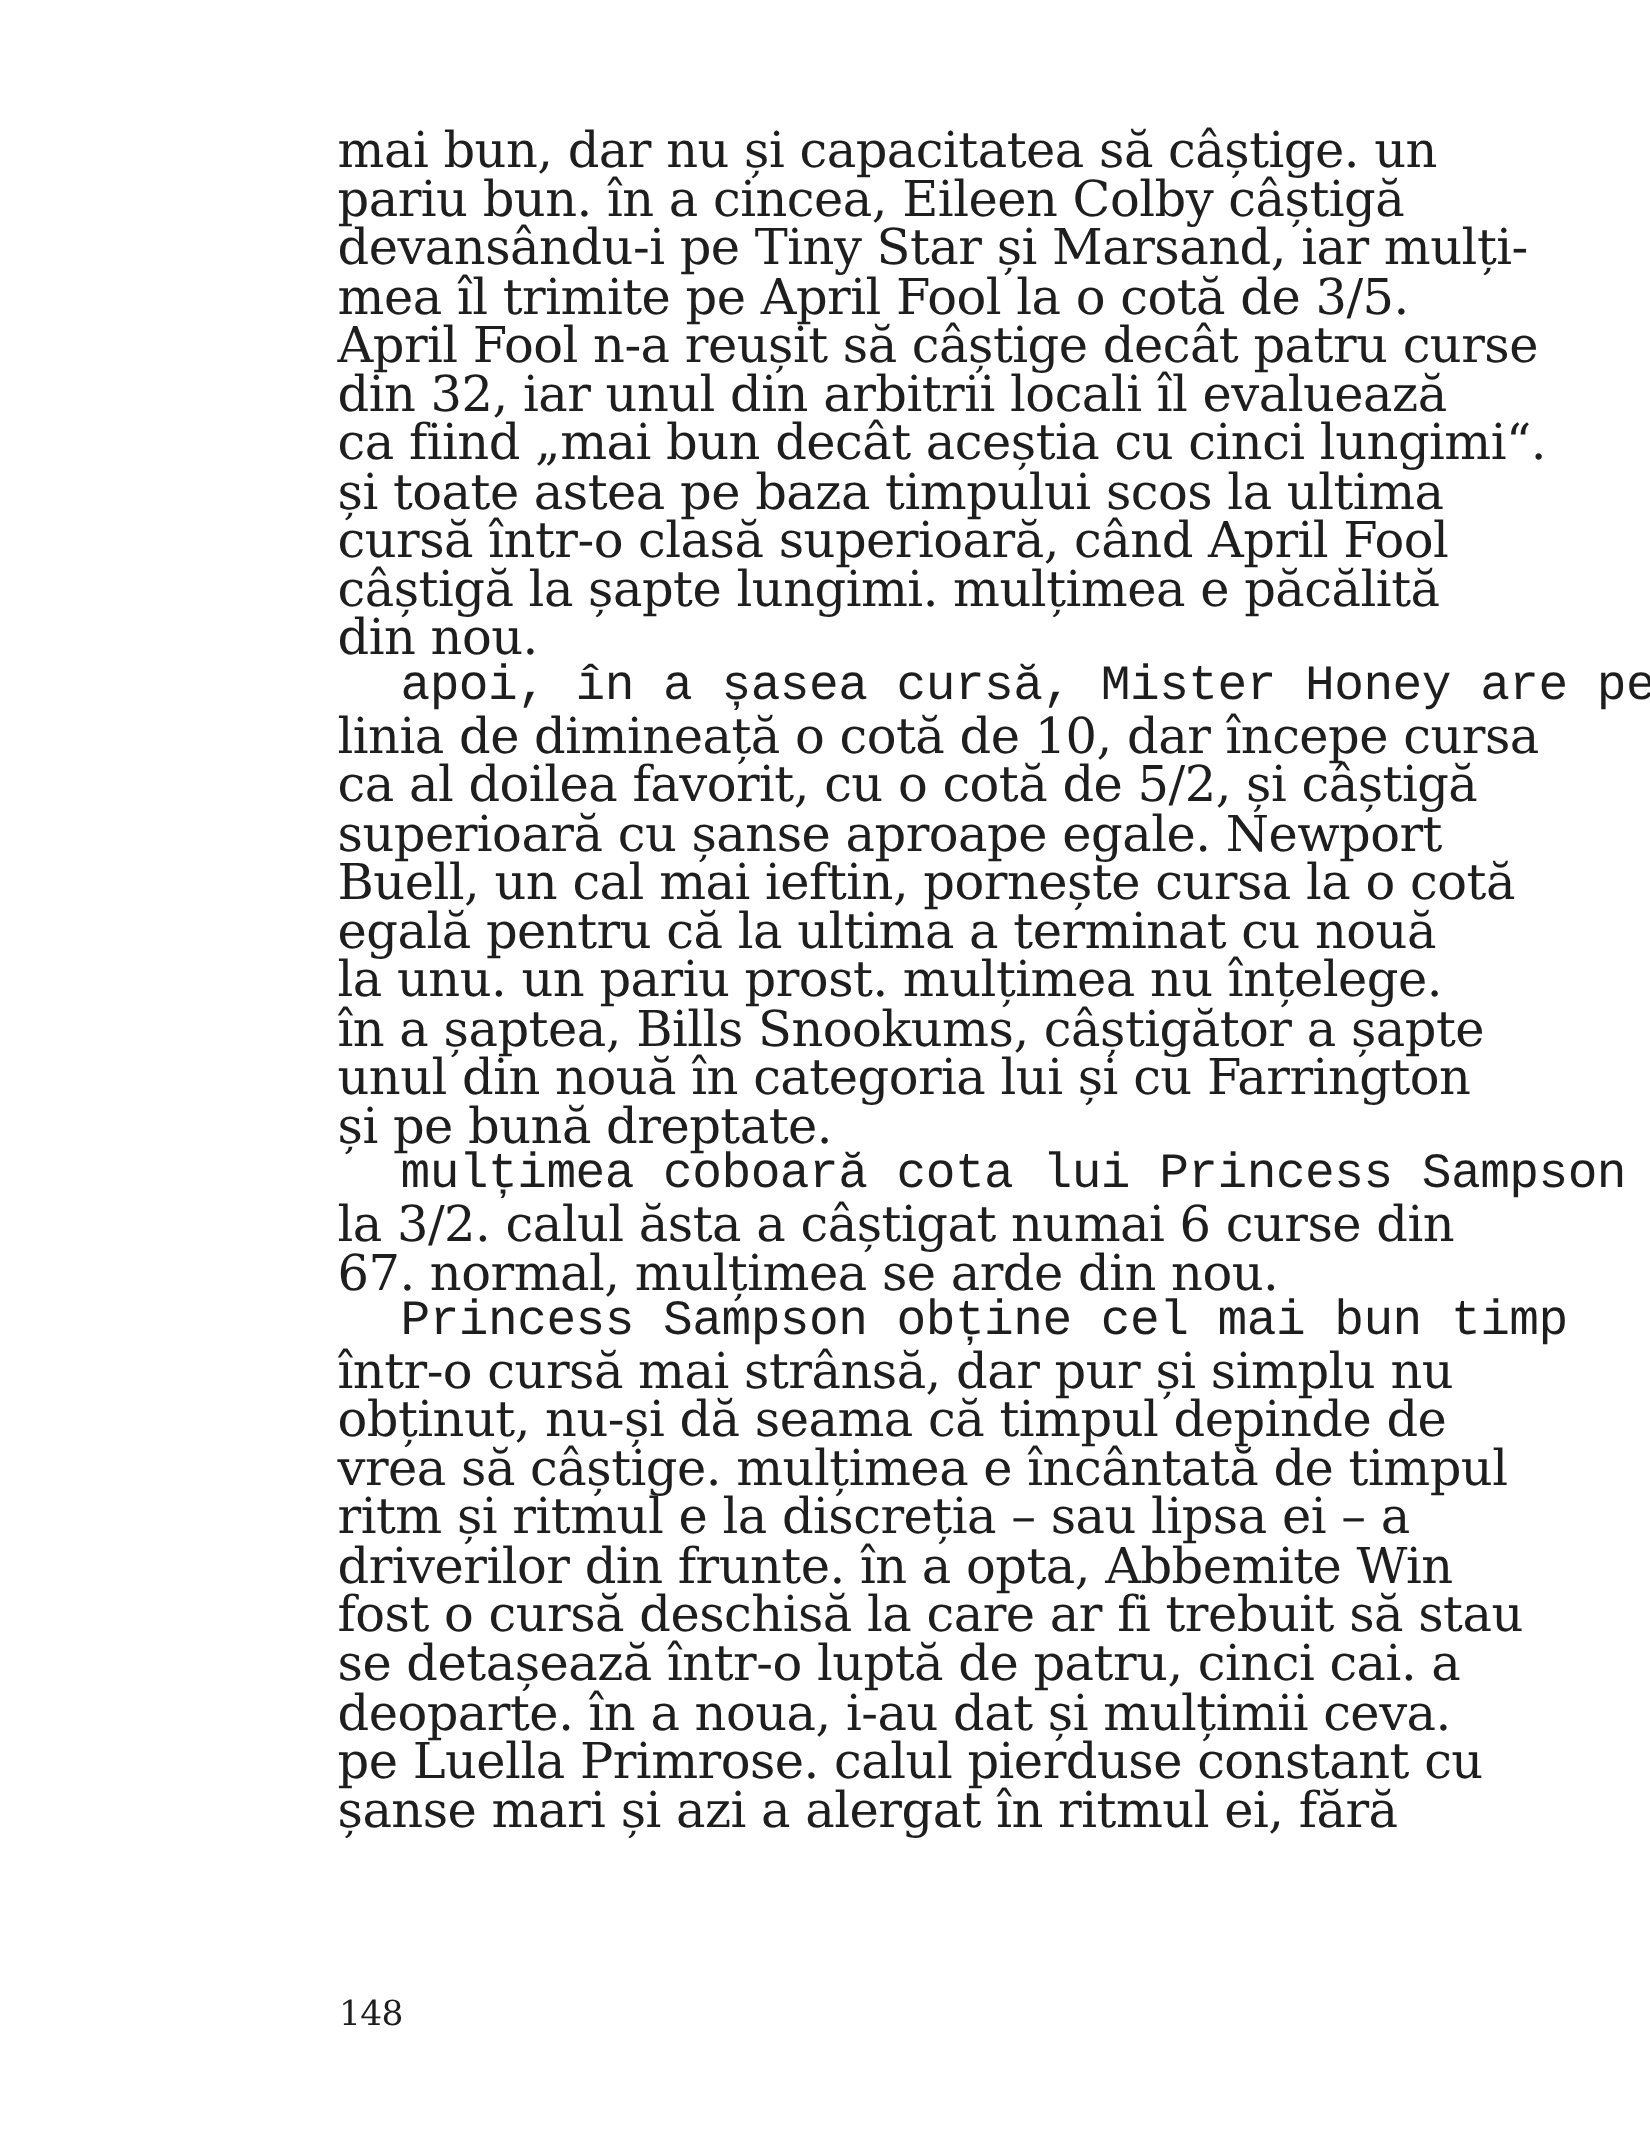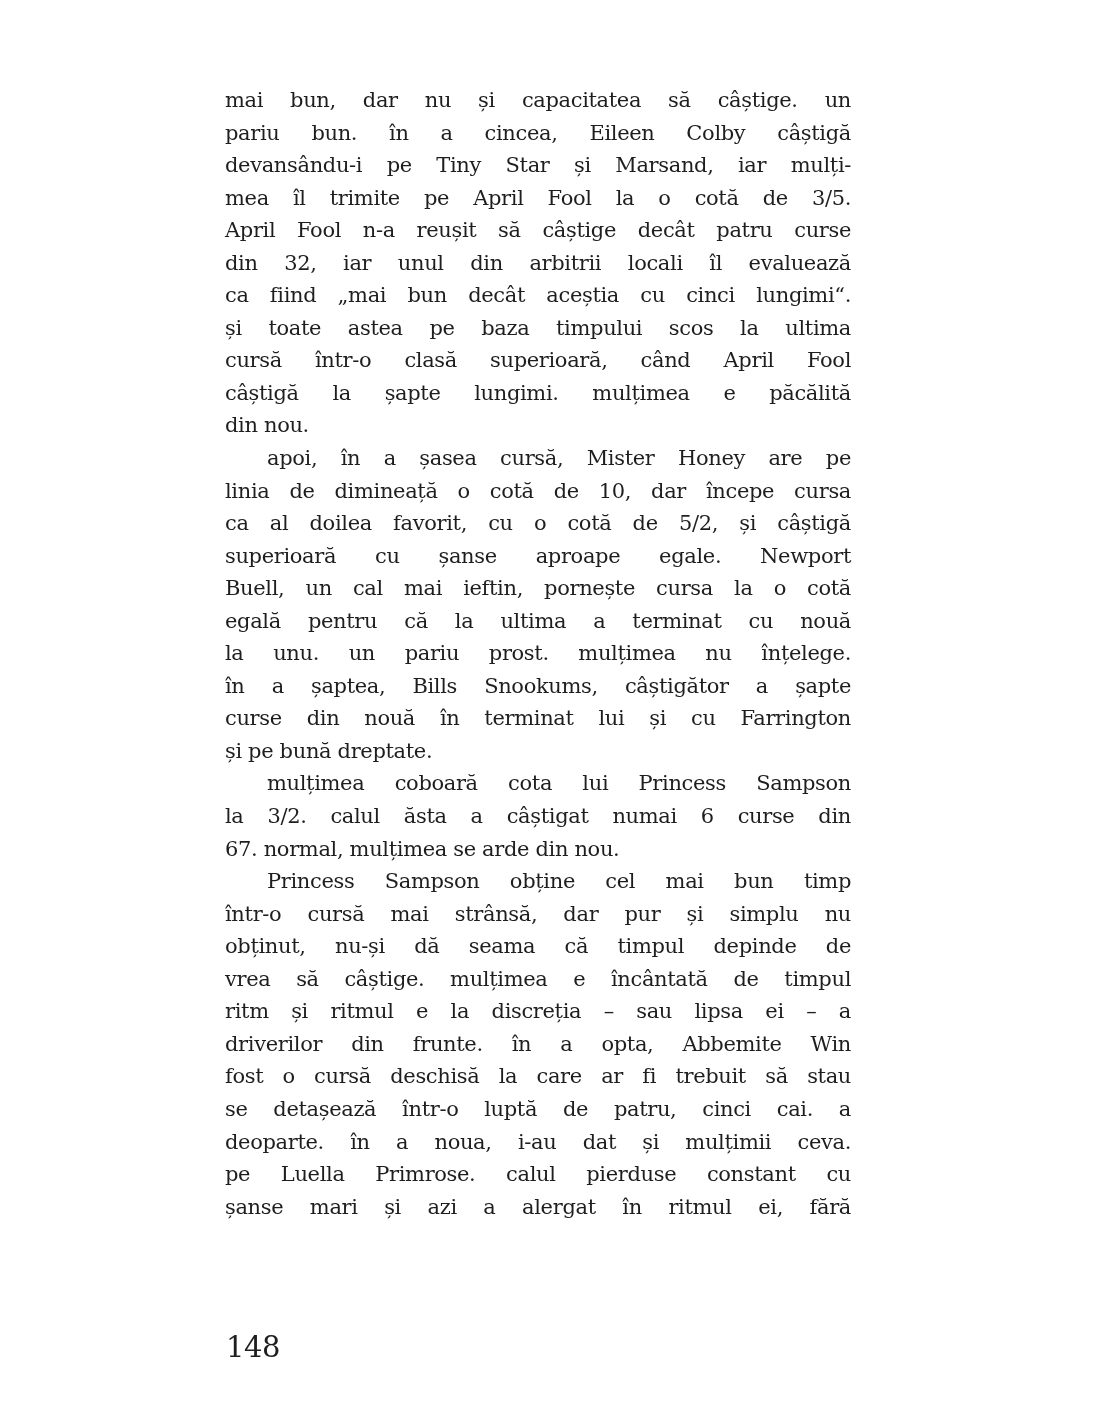--- a/index.html
+++ b/index.html
@@ -4,34 +4,34 @@
   <style>
     html, body { margin: 0; padding: 0; background: #ffffff; }
     body { width: 1100px; height: 1422px; position: relative; overflow: hidden; }
     .page {
       position: absolute; left: 0; top: 0; width: 1100px; height: 1422px;
       background: #ffffff;
     }
     .text-block {
       position: absolute; left: 225px; top: 84px; width: 626px;
       font-family: "DejaVu Serif", "Liberation Serif", serif;
-      font-size: 21px; color: #1e1e1e;
+      font-size: 33px; color: #1e1e1e;
     }
     .line {
       height: 32.55px; line-height: 32.55px;
       white-space: nowrap; display: block;
       text-align: justify; text-align-last: justify;
       letter-spacing: -0.35px;
     }
     .line.last { text-align-last: left; }
-    .line.indent { padding-left: 42px; }
+    .line.indent { padding-left: 42px; font-family: Liberation Mono, monospace; }
     .page-number {
       position: absolute; left: 226px; top: 1330px;
       font-family: "DejaVu Serif", "Liberation Serif", serif;
-      font-size: 29px; color: #1e1e1e; letter-spacing: -0.5px;
+      font-size: 23px; color: #1e1e1e; letter-spacing: -0.5px;
     }
   </style>
 </head>
 <body>
 
 <div class="page">
   <div class="text-block" id="text-block">
       <div>
         <span class="line">mai bun, dar nu și capacitatea să câștige. un</span>
         <span class="line">pariu bun. în a cincea, Eileen Colby câștigă</span>
@@ -47,21 +47,21 @@
       </div>
       <div>
         <span class="line indent">apoi, în a șasea cursă, Mister Honey are pe</span>
         <span class="line">linia de dimineață o cotă de 10, dar începe cursa</span>
         <span class="line">ca al doilea favorit, cu o cotă de 5/2, și câștigă</span>
         <span class="line">superioară cu șanse aproape egale. Newport</span>
         <span class="line">Buell, un cal mai ieftin, pornește cursa la o cotă</span>
         <span class="line">egală pentru că la ultima a terminat cu nouă</span>
         <span class="line">la unu. un pariu prost. mulțimea nu înțelege.</span>
         <span class="line">în a șaptea, Bills Snookums, câștigător a șapte</span>
-        <span class="line">curse din nouă în terminat lui și cu Farrington</span>
+        <span class="line">unul din nouă în categoria lui și cu Farrington</span>
         <span class="line last">și pe bună dreptate.</span>
       </div>
       <div>
         <span class="line indent">mulțimea coboară cota lui Princess Sampson</span>
         <span class="line">la 3/2. calul ăsta a câștigat numai 6 curse din</span>
         <span class="line last">67. normal, mulțimea se arde din nou.</span>
       </div>
       <div>
         <span class="line indent">Princess Sampson obține cel mai bun timp</span>
         <span class="line">într-o cursă mai strânsă, dar pur și simplu nu</span>

